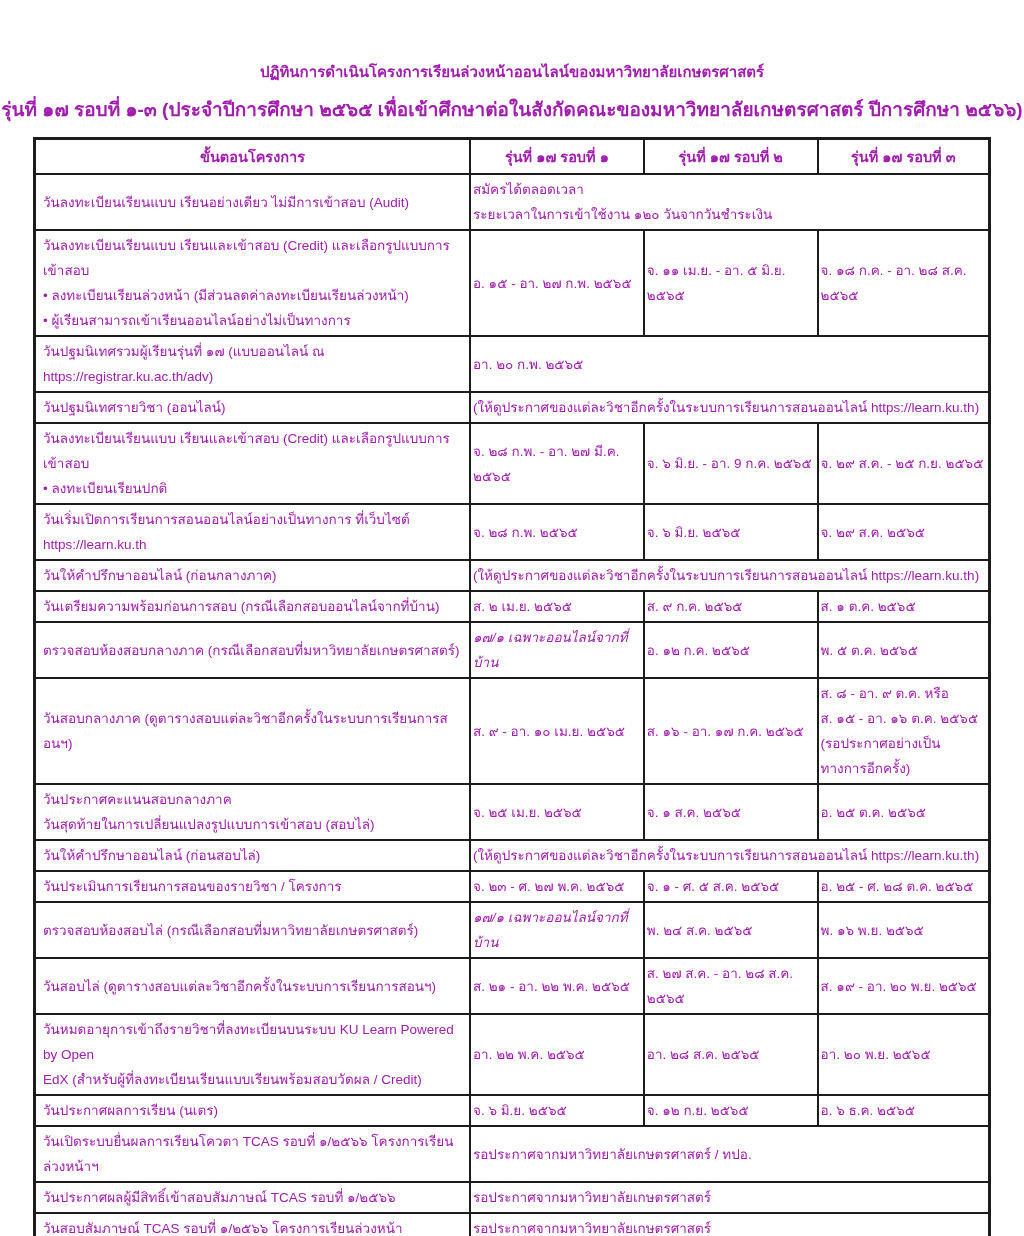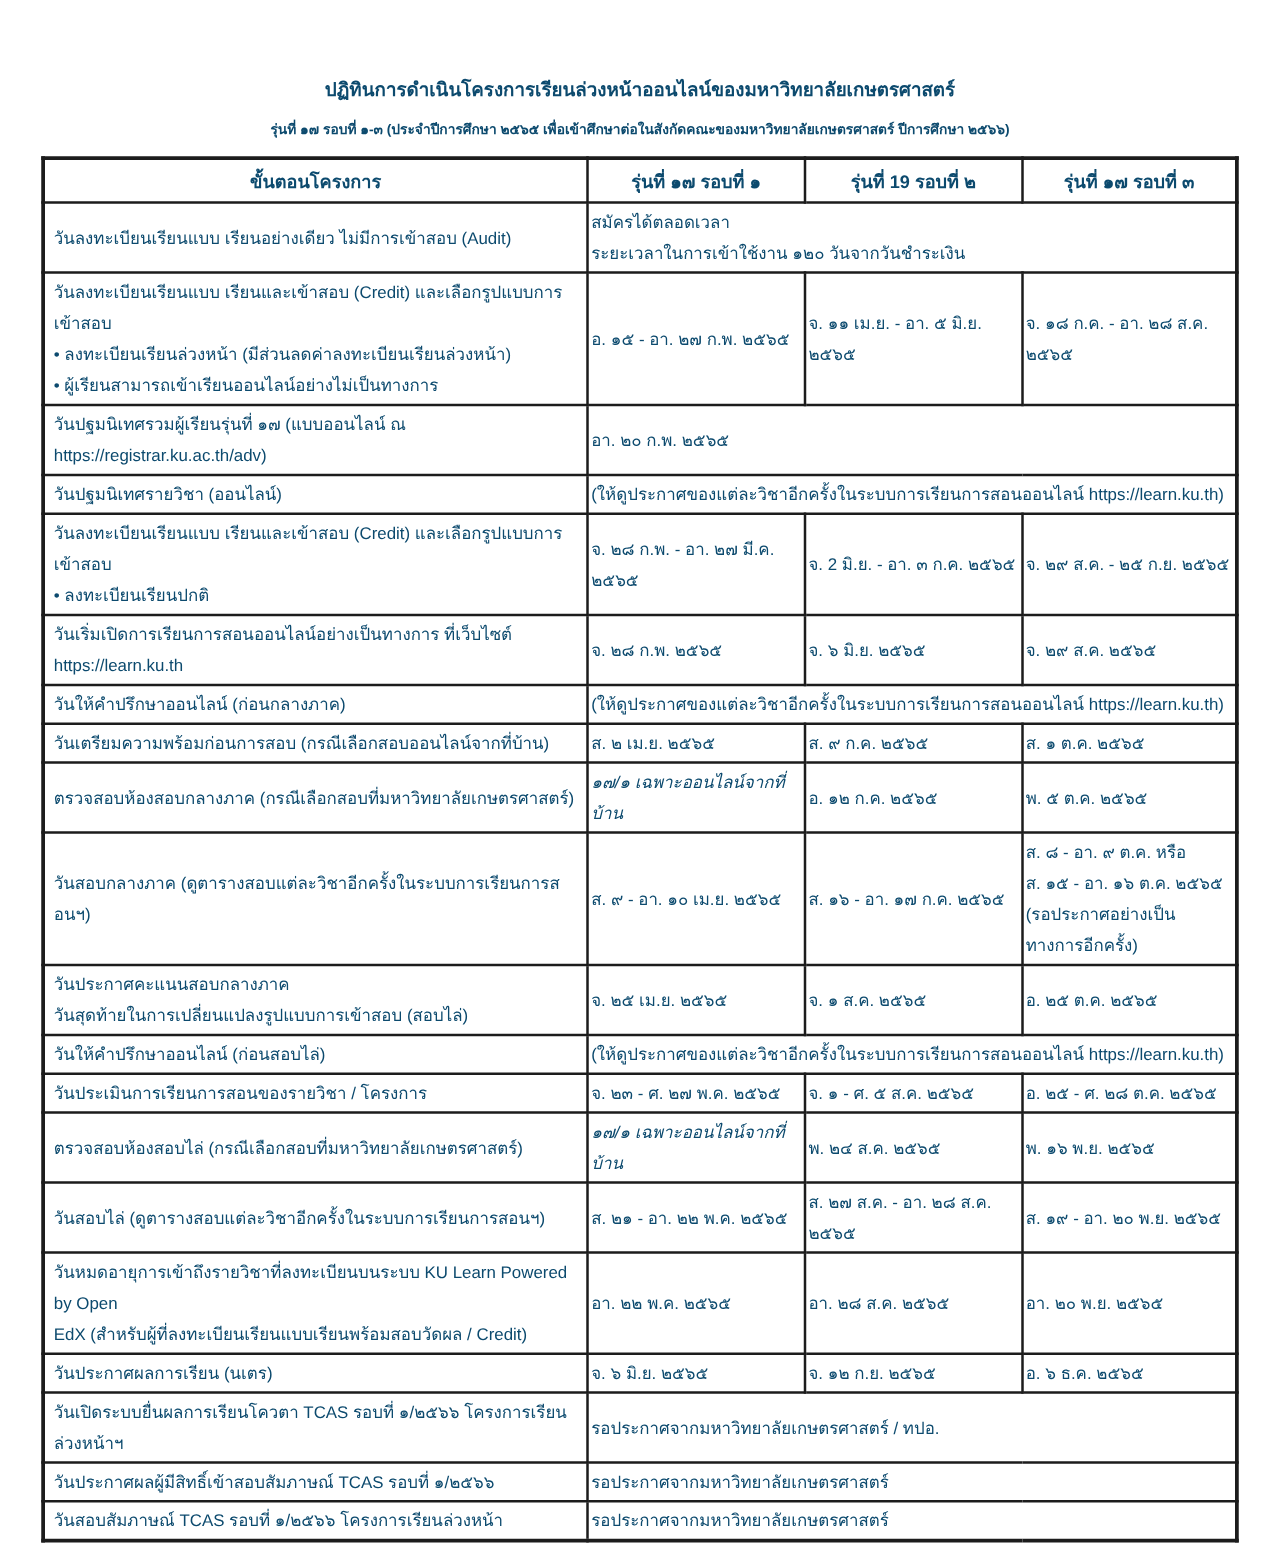--- a/index.html
+++ b/index.html
@@ -1,25 +1,25 @@
 <!DOCTYPE html>
 <html><head>
 <meta charset="utf-8">
 <style>
   html,body { margin:0; padding:0; background:#ffffff; }
   .page {
-    width:1024px; height:1236px; background:#ffffff; color:#0c4a6e;
+    width:1024px; height:1236px; background:#ffffff; color:#a21caf;
     font-family:"Liberation Sans","DejaVu Sans",sans-serif;
     position:relative; overflow:hidden;
   }
   .doc-title {
     padding-top:60px; text-align:center; font-weight:bold; font-size:15px;
   }
   .doc-subtitle {
-    margin-top:10px; text-align:center; font-weight:bold; font-size:11px;
+    margin-top:10px; text-align:center; font-weight:bold; font-size:19px;
   }
   table.schedule {
     border-collapse:collapse; table-layout:fixed;
     width:958px; margin:13px auto 0 auto;
     border:3px solid #1c1c1c;
   }
   .schedule th, .schedule td {
     border:2px solid #1c1c1c;
   }
   .schedule th {
@@ -45,21 +45,21 @@
     <colgroup>
       <col style="width:45.6%">
       <col style="width:18.2%">
       <col style="width:18.2%">
       <col style="width:18.0%">
     </colgroup>
     <thead>
       <tr>
         <th>ขั้นตอนโครงการ</th>
         <th>รุ่นที่ ๑๗ รอบที่ ๑</th>
-        <th>รุ่นที่ 19 รอบที่ ๒</th>
+        <th>รุ่นที่ ๑๗ รอบที่ ๒</th>
         <th>รุ่นที่ ๑๗ รอบที่ ๓</th>
       </tr>
     </thead>
     <tbody id="table-body">
         <tr>
           <td class="step-cell">
             <div>วันลงทะเบียนเรียนแบบ เรียนอย่างเดียว ไม่มีการเข้าสอบ (Audit)</div>
           </td>
           <td colspan="3" class="val-cell">
             <div>สมัครได้ตลอดเวลา</div>
@@ -100,21 +100,21 @@
         </tr>
         <tr>
           <td class="step-cell">
             <div>วันลงทะเบียนเรียนแบบ เรียนและเข้าสอบ (Credit) และเลือกรูปแบบการเข้าสอบ</div>
             <div>• ลงทะเบียนเรียนปกติ</div>
           </td>
           <td class="val-cell">
             <div>จ. ๒๘ ก.พ. - อา. ๒๗ มี.ค. ๒๕๖๕</div>
           </td>
           <td class="val-cell">
-            <div>จ. 2 มิ.ย. - อา. ๓ ก.ค. ๒๕๖๕</div>
+            <div>จ. ๖ มิ.ย. - อา. 9 ก.ค. ๒๕๖๕</div>
           </td>
           <td class="val-cell">
             <div>จ. ๒๙ ส.ค. - ๒๕ ก.ย. ๒๕๖๕</div>
           </td>
         </tr>
         <tr>
           <td class="step-cell">
             <div>วันเริ่มเปิดการเรียนการสอนออนไลน์อย่างเป็นทางการ ที่เว็บไซต์ https://learn.ku.th</div>
           </td>
           <td class="val-cell">

